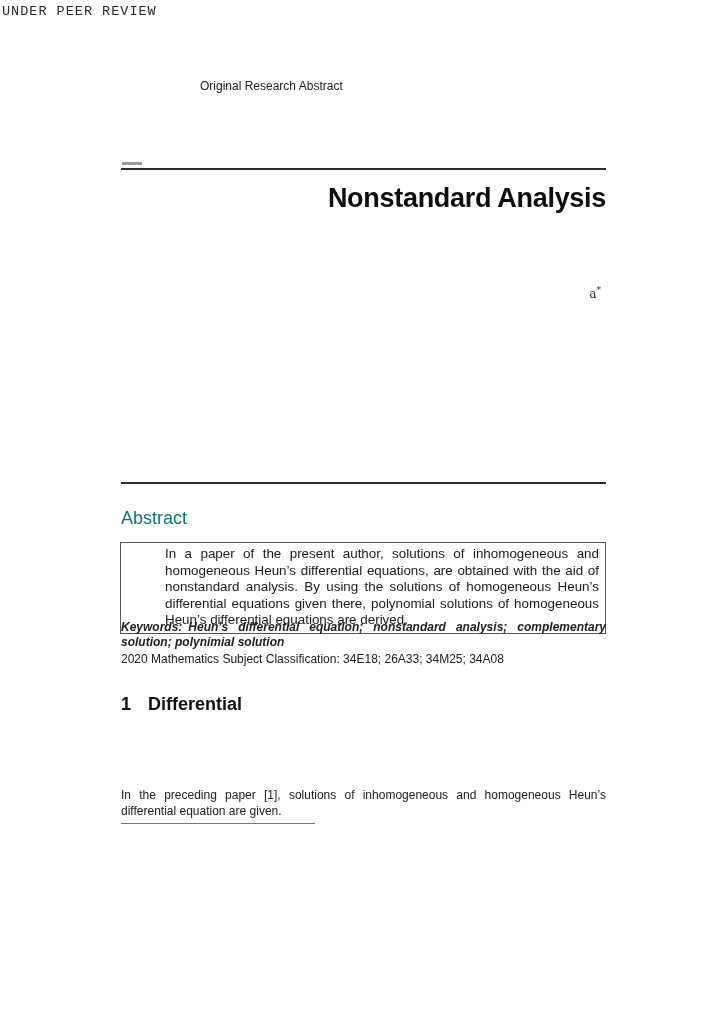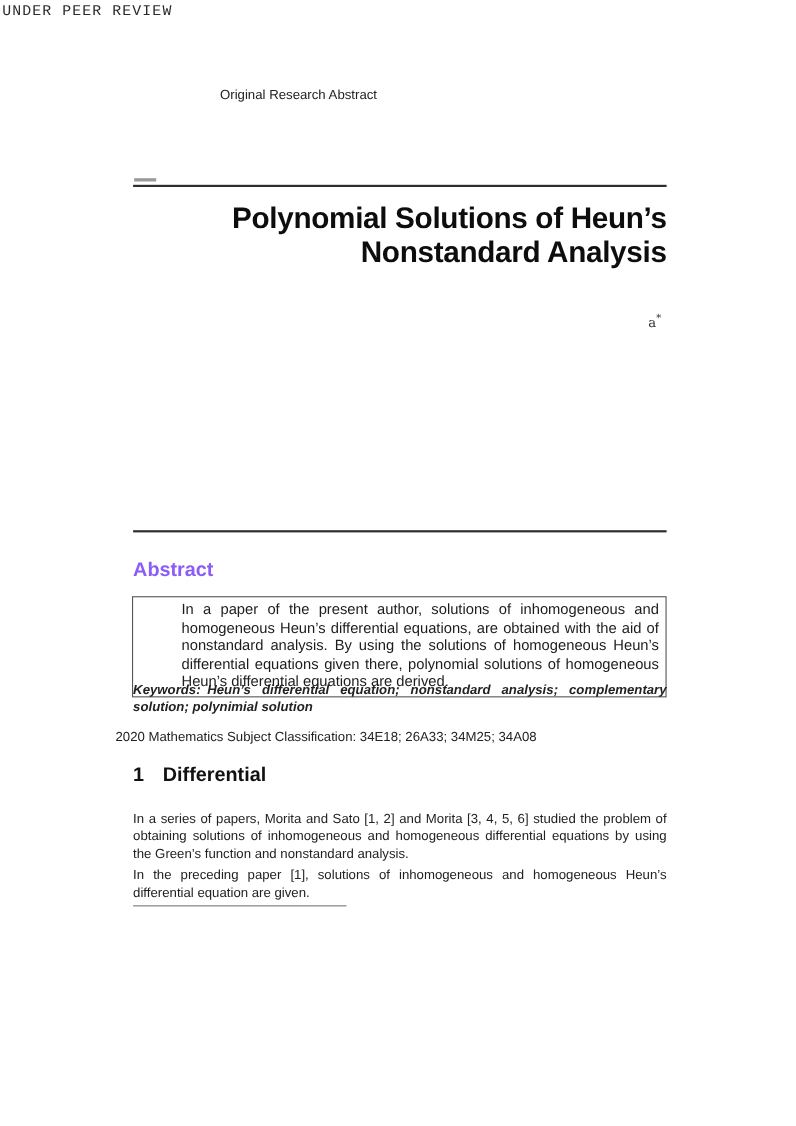--- a/index.html
+++ b/index.html
@@ -76,22 +76,22 @@
     left: 121px;
     width: 485px;
     height: 2px;
     background: #2e2e2e;
   }
   .abstract-heading {
     position: absolute;
     top: 508px;
     left: 121px;
     font-size: 18px;
-    font-weight: bold;
-    color: #8b5cf6;
+    font-weight: normal;
+    color: #0f766e;
   }
   .abstract-box {
     position: absolute;
     top: 542px;
     left: 120px;
     width: 486px;
     border: 1px solid #555;
     padding: 3px 6px 4px 6px;
   }
   .abstract-text {
@@ -110,25 +110,24 @@
     line-height: 15px;
     font-style: italic;
     text-align: justify;
     color: #222;
     font-weight: bold;
   }
   .keywords-line .kw-label { margin-right: 6px; }
   .msc-line {
     position: absolute;
     top: 652px;
-    left: 105px;
+    left: 121px;
     width: 485px;
     font-size: 12px;
     color: #222;
-    margin-top: 11px;
   }
   .section-heading {
     position: absolute;
     top: 694px;
     left: 121px;
     font-size: 18px;
     font-weight: bold;
     color: #111;
   }
   .section-heading .sec-num { display: inline-block; width: 27px; }
@@ -158,21 +157,20 @@
 <div class="page">
 
   <div class="watermark">UNDER PEER REVIEW</div>
 
   <div class="article-type">Original Research Abstract</div>
 
   <div class="title-dash"></div>
   <div class="title-rule"></div>
 
   <h1 class="paper-title">
-    <span style="display:block">Polynomial Solutions of Heun’s</span>
     <span style="display:block">Nonstandard Analysis</span>
   </h1>
 
   <div class="author-mark"><span>a</span><sup>*</sup></div>
 
   <div class="separator-rule"></div>
 
   <h2 class="abstract-heading">Abstract</h2>
 
   <div class="abstract-box">
@@ -180,19 +178,18 @@
   </div>
 
   <p class="keywords-line"><span class="kw-label">Keywords:</span><span>Heun’s differential equation; nonstandard analysis; complementary solution; polynimial solution</span></p>
 
   <p class="msc-line">2020 Mathematics Subject Classification: 34E18; 26A33; 34M25; 34A08</p>
 
   <h2 class="section-heading">
     <span class="sec-num">1</span><span>Differential</span>
   </h2>
 
-  <p class="body-para para-1">In a series of papers, Morita and Sato [1, 2] and Morita [3, 4, 5, 6] studied the problem of obtaining solutions of inhomogeneous and homogeneous differential equations by using the Green’s function and nonstandard analysis.</p>
 
   <p class="body-para para-2">In the preceding paper [1], solutions of inhomogeneous and homogeneous Heun’s differential equation are given.</p>
 
   <div class="footnote-rule"></div>
 
 </div>
 
 </body></html>

